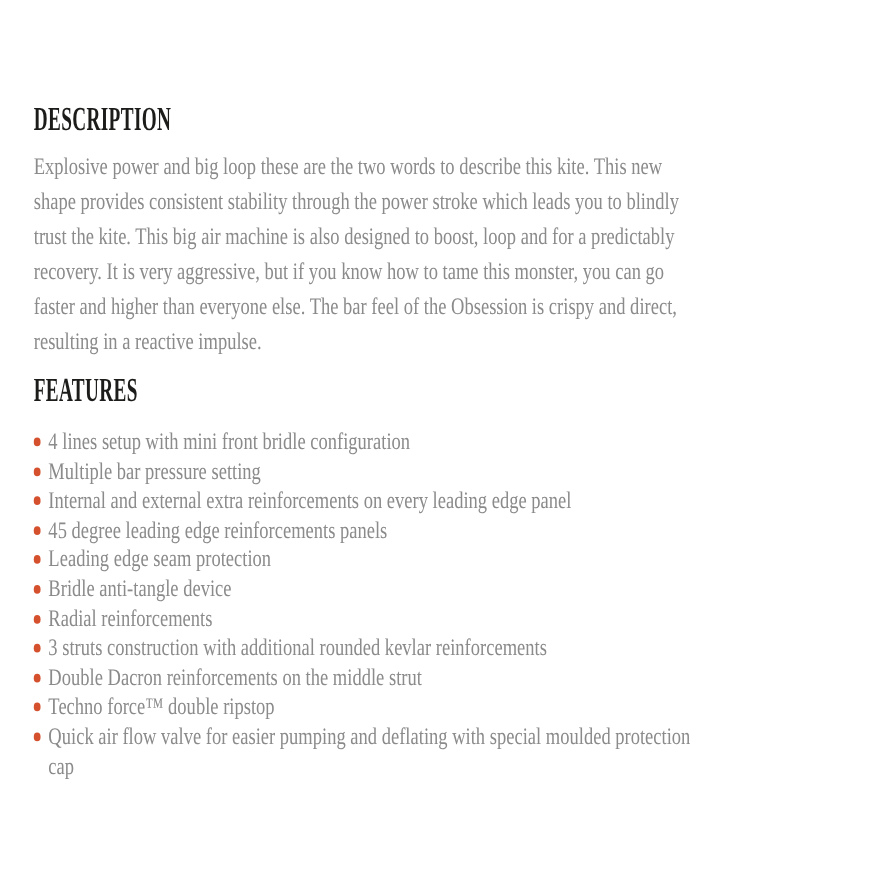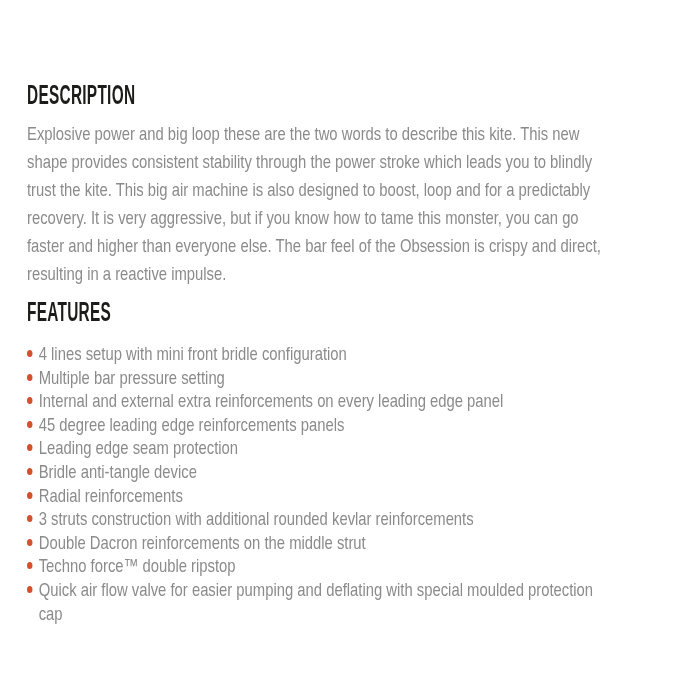--- a/index.html
+++ b/index.html
@@ -6,21 +6,21 @@
     margin: 0;
     padding: 0;
     background: #ffffff;
   }
   .page {
     position: relative;
     width: 632px;
     height: 700px;
     background: #ffffff;
     overflow: hidden;
-    font-family: Liberation Sans, sans-serif;
+    font-family: Liberation Serif, serif;
   }
   .block {
     position: absolute;
     left: 27px;
     transform-origin: 0 0;
   }
   .heading {
     margin: 0;
     font-size: 27px;
     line-height: 27px;

